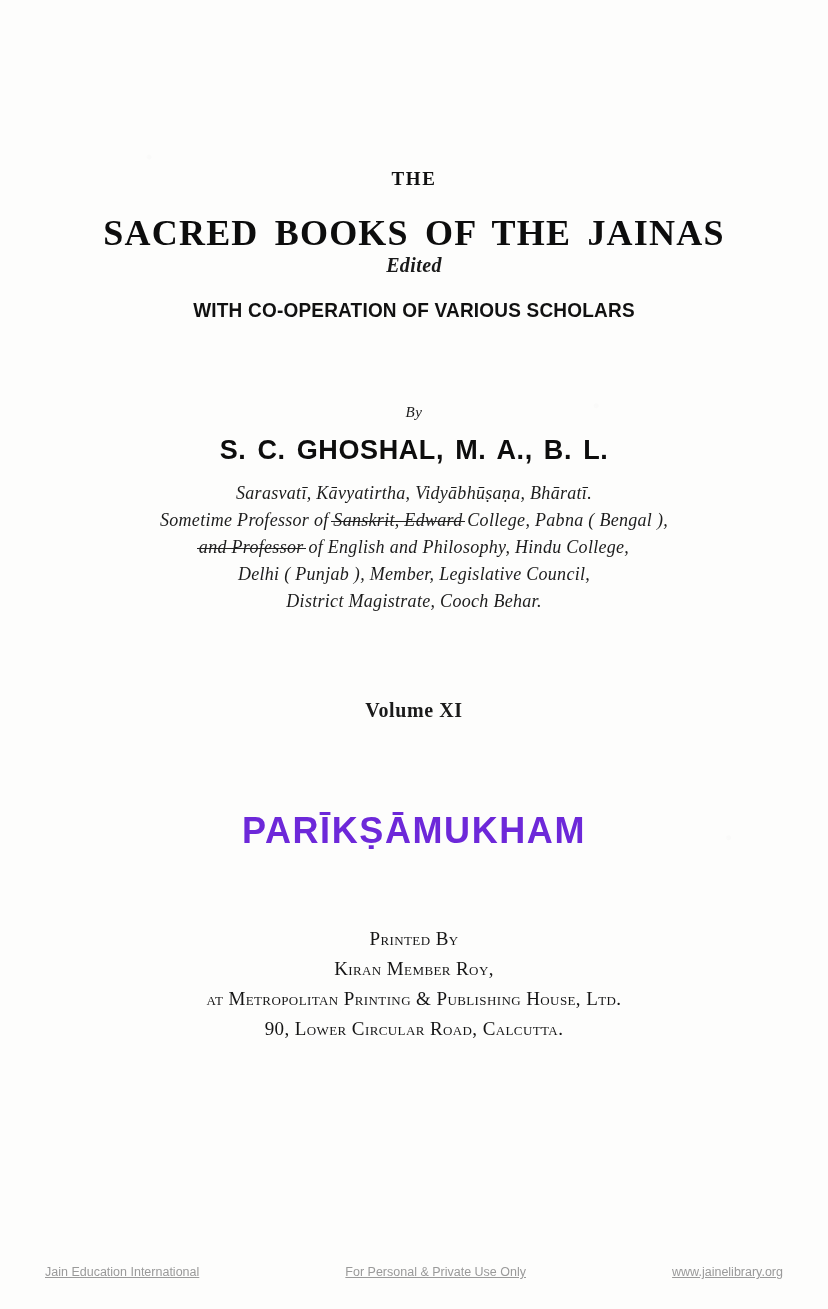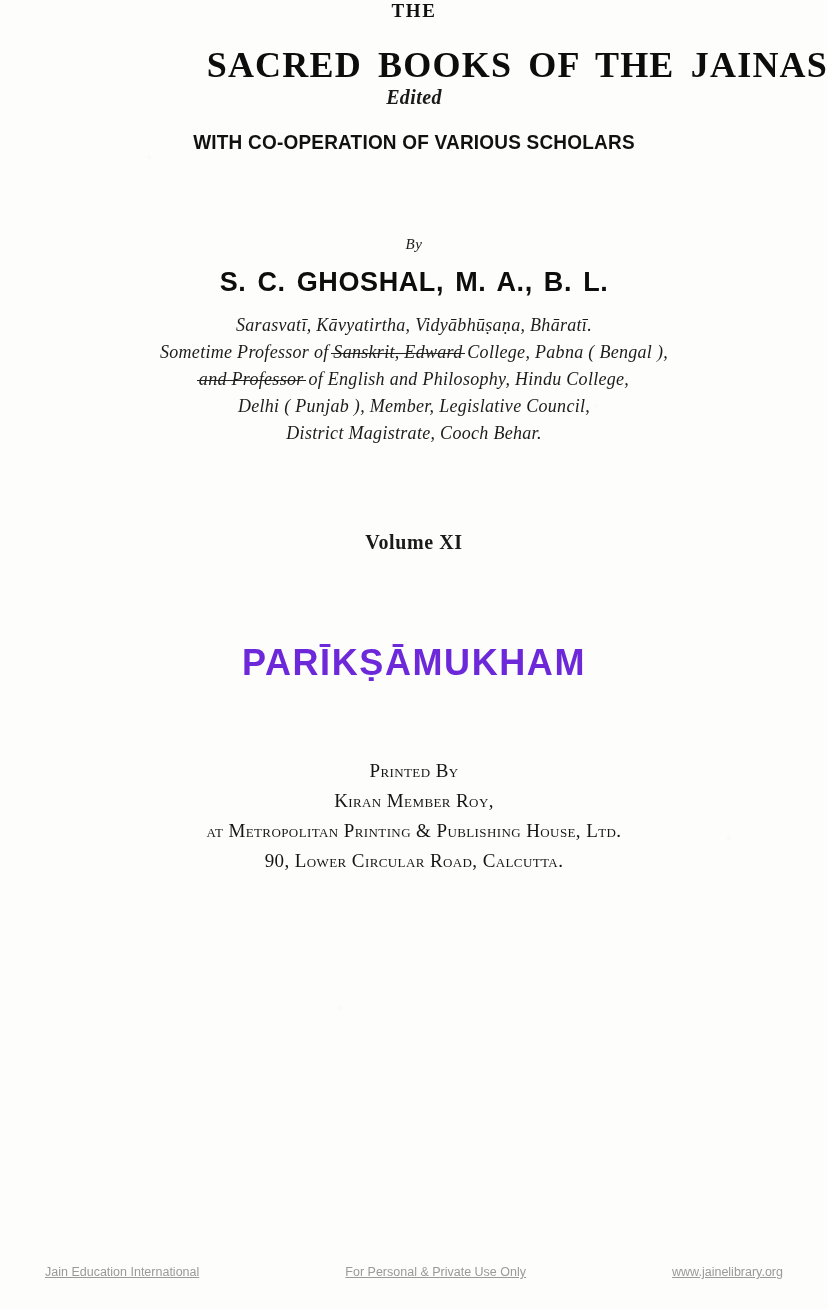--- a/index.html
+++ b/index.html
@@ -30,39 +30,39 @@
     pointer-events: none;
     background:
       radial-gradient(circle at 18% 12%, rgba(0,0,0,0.012) 0 2px, transparent 3px),
       radial-gradient(circle at 72% 31%, rgba(0,0,0,0.010) 0 2px, transparent 3px),
       radial-gradient(circle at 41% 77%, rgba(0,0,0,0.010) 0 2px, transparent 3px),
       radial-gradient(circle at 88% 64%, rgba(0,0,0,0.010) 0 2px, transparent 3px);
   }
   .content {
     position: relative;
     z-index: 2;
+    padding-top: 168px;
     text-align: center;
   }
 
   .the-line {
     font-family: "Liberation Serif", serif;
     font-weight: bold;
     font-size: 19px;
     letter-spacing: 1.6px;
     color: #111;
   }
   .main-title {
     margin-top: 22px;
     font-family: "Liberation Serif", serif;
     font-weight: bold;
     font-size: 36px;
     letter-spacing: 1.2px;
     color: #0d0d0d;
     word-spacing: 6px;
-    text-align: right;
   }
   .edited {
     font-family: "Liberation Serif", serif;
     font-style: italic;
     font-weight: bold;
     font-size: 20px;
     letter-spacing: 0.4px;
   }
   .cooperation {
     margin-top: 23px;

